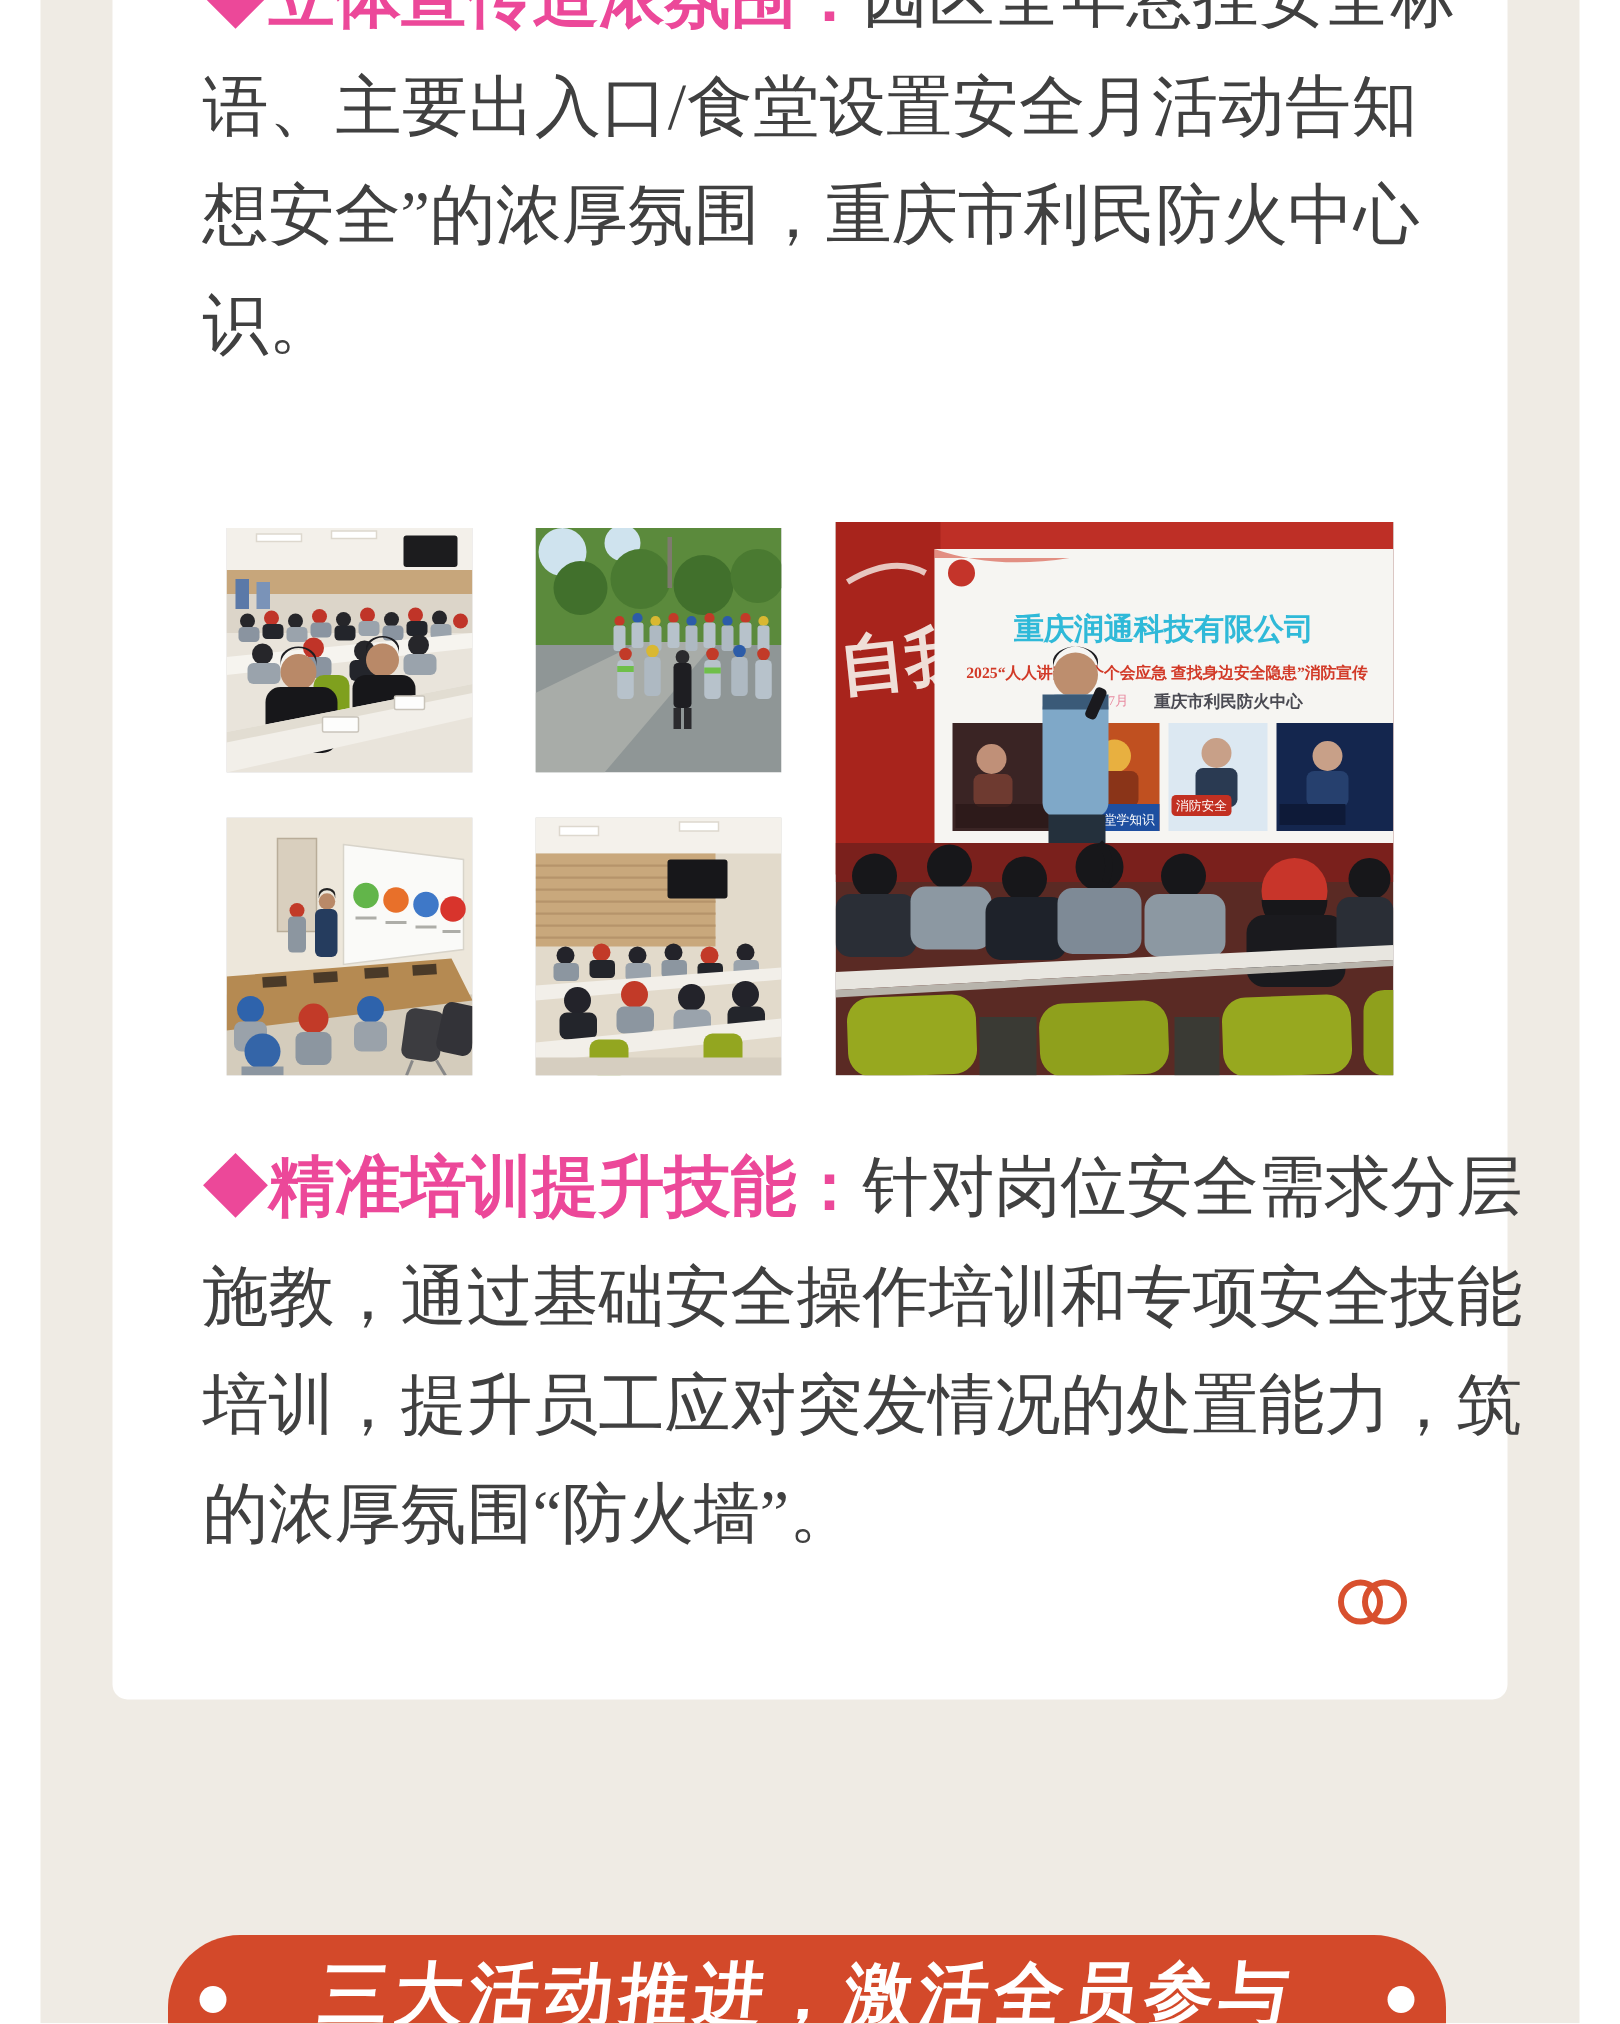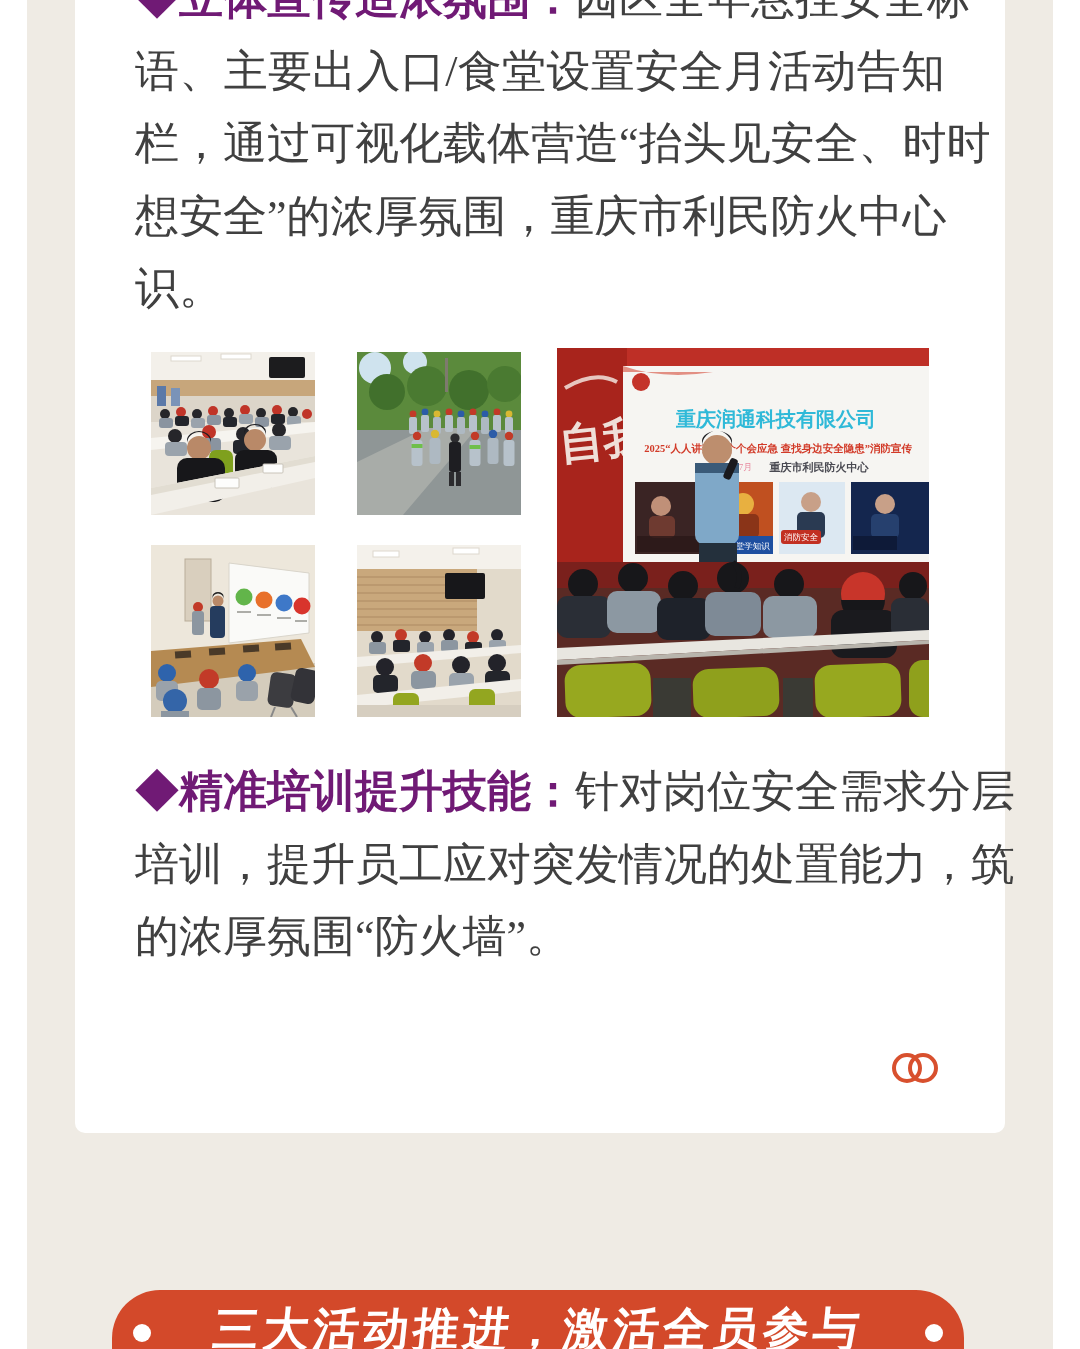--- a/index.html
+++ b/index.html
@@ -5,21 +5,21 @@
   html,body{margin:0;padding:0;background:#FFFFFF;}
   #app{position:relative;width:1080px;height:1349px;overflow:hidden;background:#FFFFFF;
        font-family:Liberation Serif, serif;padding-left:12px;}
   .panel{position:absolute;left:27px;top:0;width:1026px;height:1349px;background:#EFEBE4;}
   .card{position:absolute;left:75px;top:0;width:930px;height:1133px;background:#FFFFFF;
         border-radius:0 0 10px 10px;}
   .para{position:absolute;left:60px;width:810px;color:#404040;font-size:44px;}
   .pline{display:block;height:72.5px;line-height:72.5px;text-align:justify;
          text-align-last:justify;white-space:nowrap;overflow:visible;}
   .pline.last{text-align-last:left;}
-  .red{color:#701a75;font-weight:bold;}
+  .red{color:#ec4899;font-weight:bold;}
   .para1{top:-37px;}
   .para2{top:756px;}
   .photo{position:absolute;overflow:hidden;background:#DDD;}
   #ph1{left:76px;top:352px;width:164px;height:163px;}
   #ph2{left:282px;top:352px;width:164px;height:163px;}
   #ph3{left:76px;top:545px;width:164px;height:172px;}
   #ph4{left:282px;top:545px;width:164px;height:172px;}
   #ph5{left:482px;top:348px;width:372px;height:369px;}
   .photo svg{display:block;width:100%;height:100%;}
   .linkicon{position:absolute;left:816px;top:1051px;width:50px;height:34px;}
@@ -34,21 +34,20 @@
 </head>
 <body>
 
 <div id="app">
   <div class="panel"></div>
   <div class="card">
 
     <div class="para para1">
       <span class="pline"><span class="red">◆立体宣传造浓氛围：</span><span>园区全年悬挂安全标</span></span>
       <span class="pline">语、主要出入口/食堂设置安全月活动告知</span>
-      <span class="pline">栏，通过可视化载体营造“抬头见安全、时时</span>
       <span class="pline">想安全”的浓厚氛围，重庆市利民防火中心</span>
       <span class="pline last">识。</span>
     </div>
 
     <div class="photo" id="ph1">
       <svg viewBox="0 0 164 163">
         <rect width="164" height="163" fill="#E9E4DB"></rect>
         <rect width="164" height="30" fill="#F3F0EA"></rect>
         <rect x="20" y="4" width="30" height="5" fill="#FFFFFF" stroke="#DDD8CE"></rect>
         <rect x="70" y="2" width="30" height="5" fill="#FFFFFF" stroke="#DDD8CE"></rect>
@@ -364,20 +363,21 @@
         <rect x="136" y="320" width="86" height="49" rx="16" fill="#8FA01C" transform="rotate(-2 179 344)"></rect>
         <rect x="258" y="316" width="86" height="53" rx="16" fill="#97A81F" transform="rotate(-2 301 342)"></rect>
         <rect x="352" y="312" width="40" height="57" rx="14" fill="#8FA01C"></rect>
         <rect x="96" y="330" width="38" height="39" fill="#3A3A34"></rect>
         <rect x="226" y="330" width="30" height="39" fill="#3A3A34"></rect>
       </svg>
     </div>
 
     <div class="para para2">
       <span class="pline"><span class="red">◆精准培训提升技能：</span><span>针对岗位安全需求分层</span></span>
+      <span class="pline">施教，通过基础安全操作培训和专项安全技能</span>
       <span class="pline">培训，提升员工应对突发情况的处置能力，筑</span>
       <span class="pline last">的浓厚氛围“防火墙”。</span>
     </div>
 
     <div class="linkicon">
       <svg viewBox="0 0 50 34">
         <circle cx="16" cy="17" r="13" fill="none" stroke="#D8502E" stroke-width="4"></circle>
         <circle cx="32" cy="17" r="13" fill="none" stroke="#D8502E" stroke-width="4"></circle>
       </svg>
     </div>

